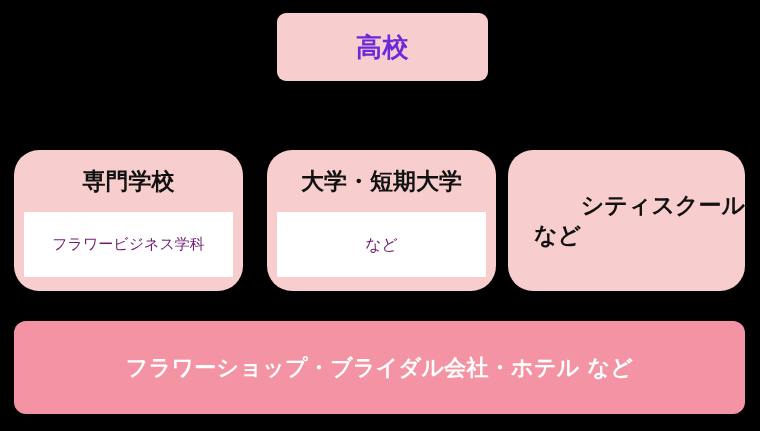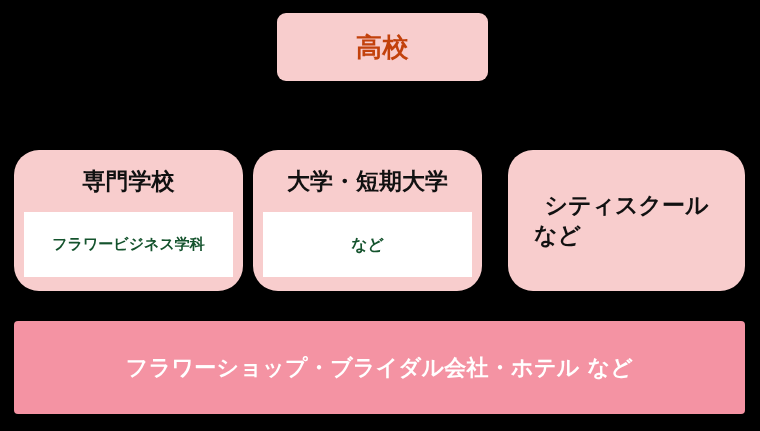--- a/index.html
+++ b/index.html
@@ -36,34 +36,34 @@
     left: 277px;
     top: 13px;
     width: 211px;
     height: 68px;
     background: #f8cdcd;
     justify-content: center;
   }
   .card-top .heading {
     font-size: 26px;
     font-weight: 700;
-    color: #c2410c;
+    color: #6d28d9;
     letter-spacing: 0.5px;
     line-height: 1;
   }
 
   
   .card-mid {
     top: 150px;
     height: 141px;
     background: #f8cdcd;
     border-radius: 25px;
   }
   .card-mid-1 { left: 14px;  width: 229px; }
-  .card-mid-2 { left: 253px; width: 229px; }
+  .card-mid-2 { left: 267px; width: 229px; }
   .card-mid-3 { left: 508px; width: 237px; justify-content: center; }
 
   .card-mid .heading {
     font-size: 23px;
     font-weight: 700;
     color: #111111;
     line-height: 1;
     margin-top: 20px;
     margin-bottom: 0;
     white-space: nowrap;
@@ -77,34 +77,34 @@
     height: 65px;
     background: #ffffff;
     display: flex;
     flex-direction: column;
     align-items: center;
     justify-content: center;
     box-sizing: border-box;
   }
   .inner-line {
     font-size: 15px;
-    font-weight: 700;
-    color: #14532d;
+    font-weight: 400;
+    color: #701a75;
     line-height: 1.35;
     white-space: nowrap;
   }
   .inner-panel.narrow .inner-line {
     font-size: 16px;
   }
 
   
   .plain-lines {
     display: flex;
     flex-direction: column;
-    align-items: center;
+    align-items: flex-end;
     justify-content: center;
     height: 100%;
     width: 100%;
   }
   .plain-line {
     font-size: 23px;
     font-weight: 700;
     color: #111111;
     line-height: 1.28;
     white-space: nowrap;
@@ -115,21 +115,21 @@
   }
 
   
   .card-bottom {
     left: 14px;
     top: 321px;
     width: 731px;
     height: 93px;
     background: #f493a3;
     justify-content: center;
-    border-radius: 4px;
+    border-radius: 12px;
   }
   .card-bottom .bar-line {
     font-size: 22px;
     font-weight: 700;
     color: #ffffff;
     line-height: 1.45;
     white-space: nowrap;
     letter-spacing: 0.3px;
   }
 </style>

